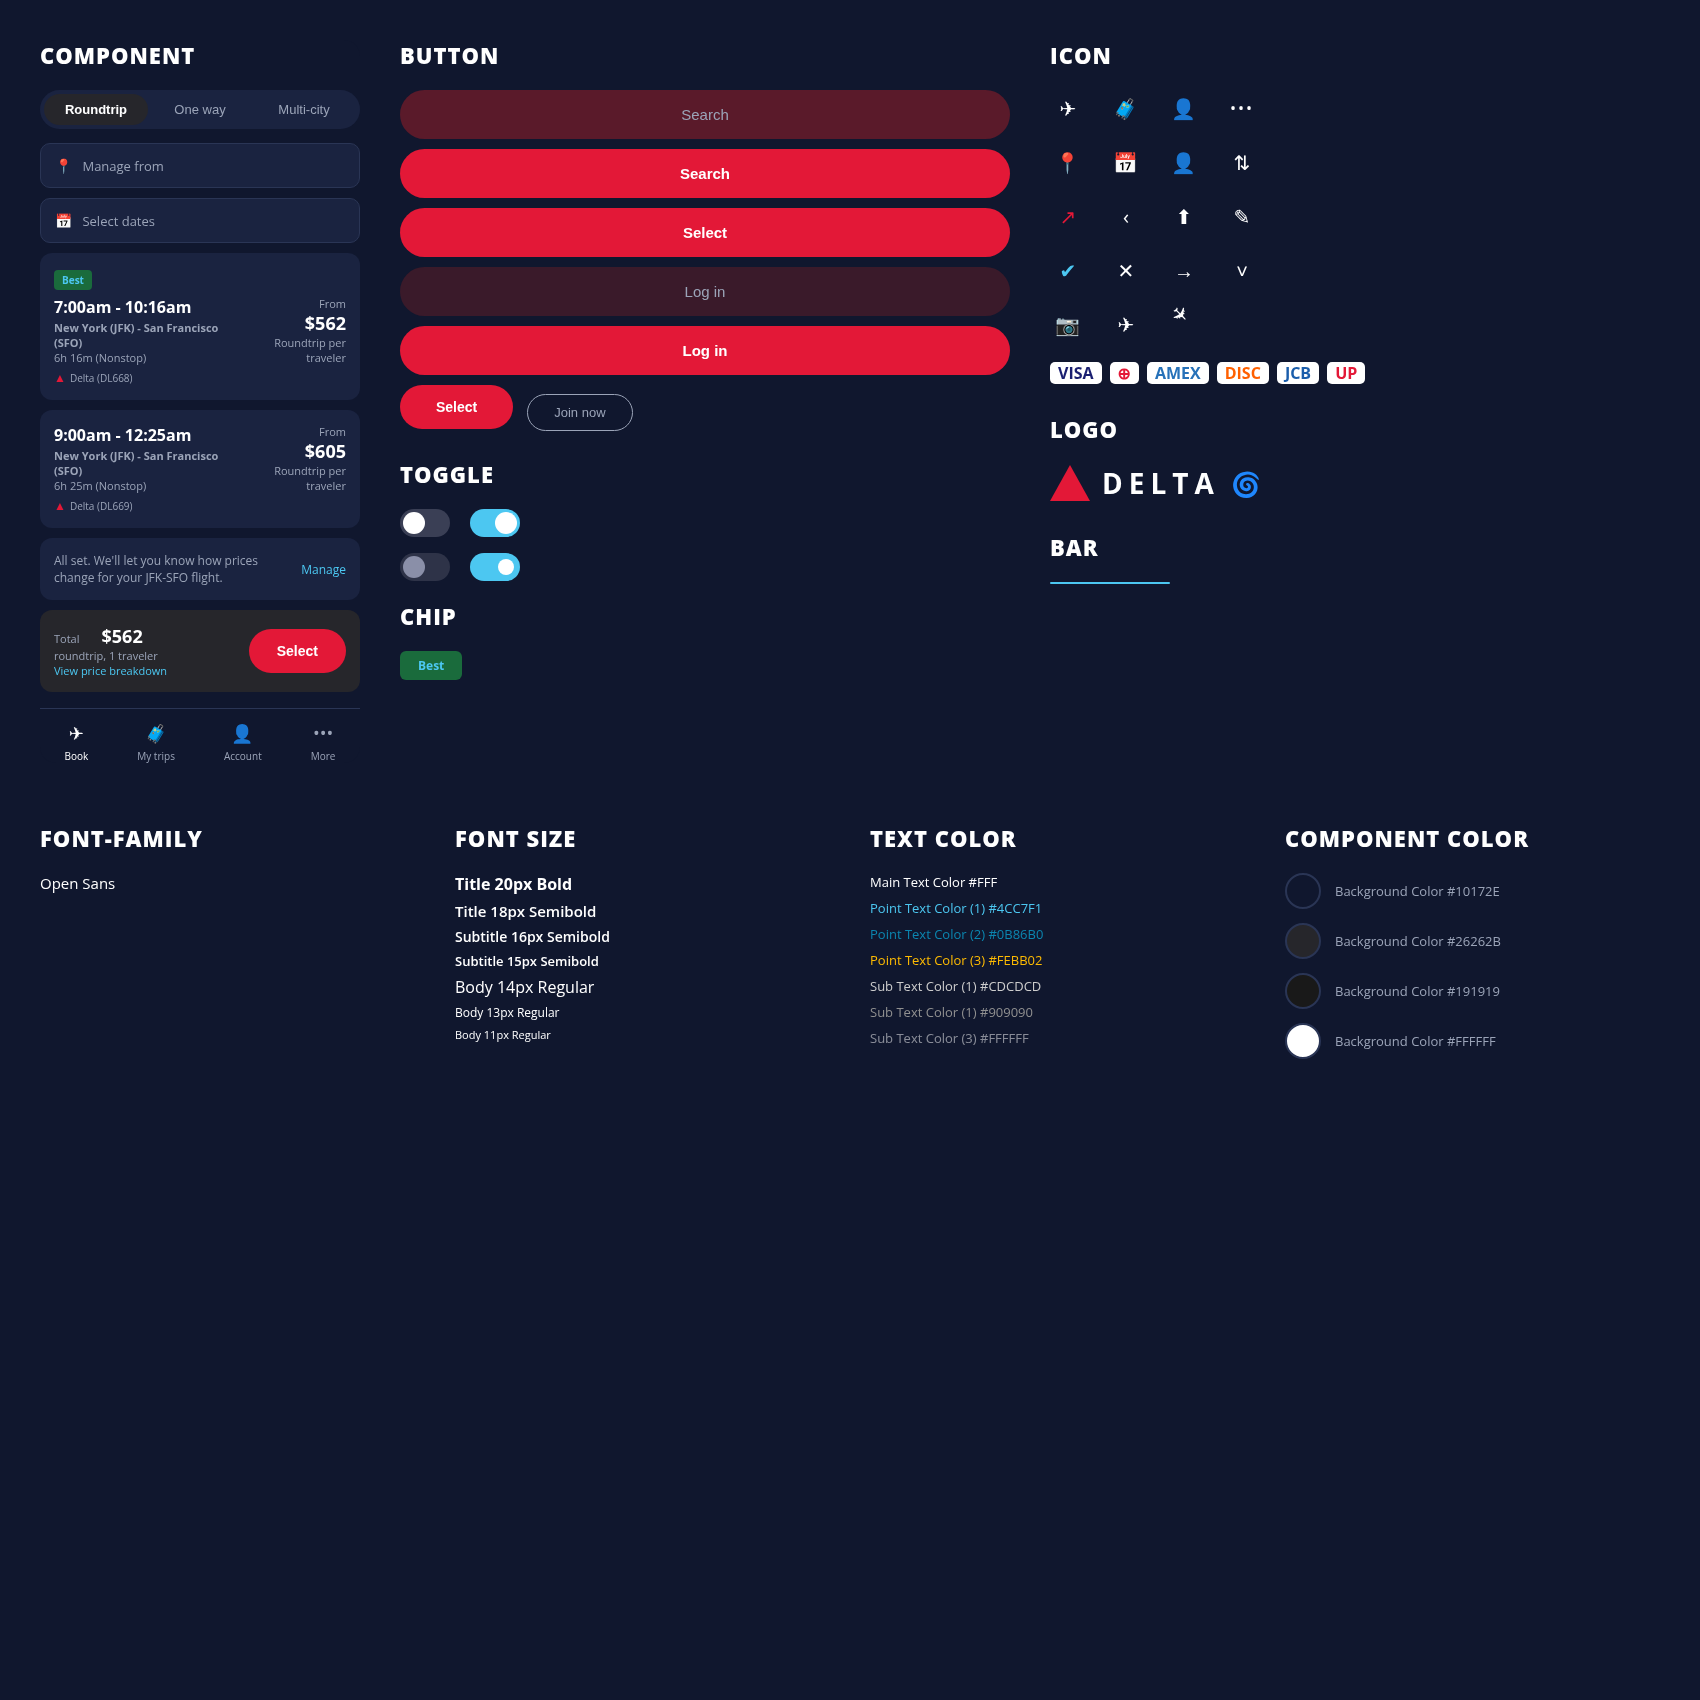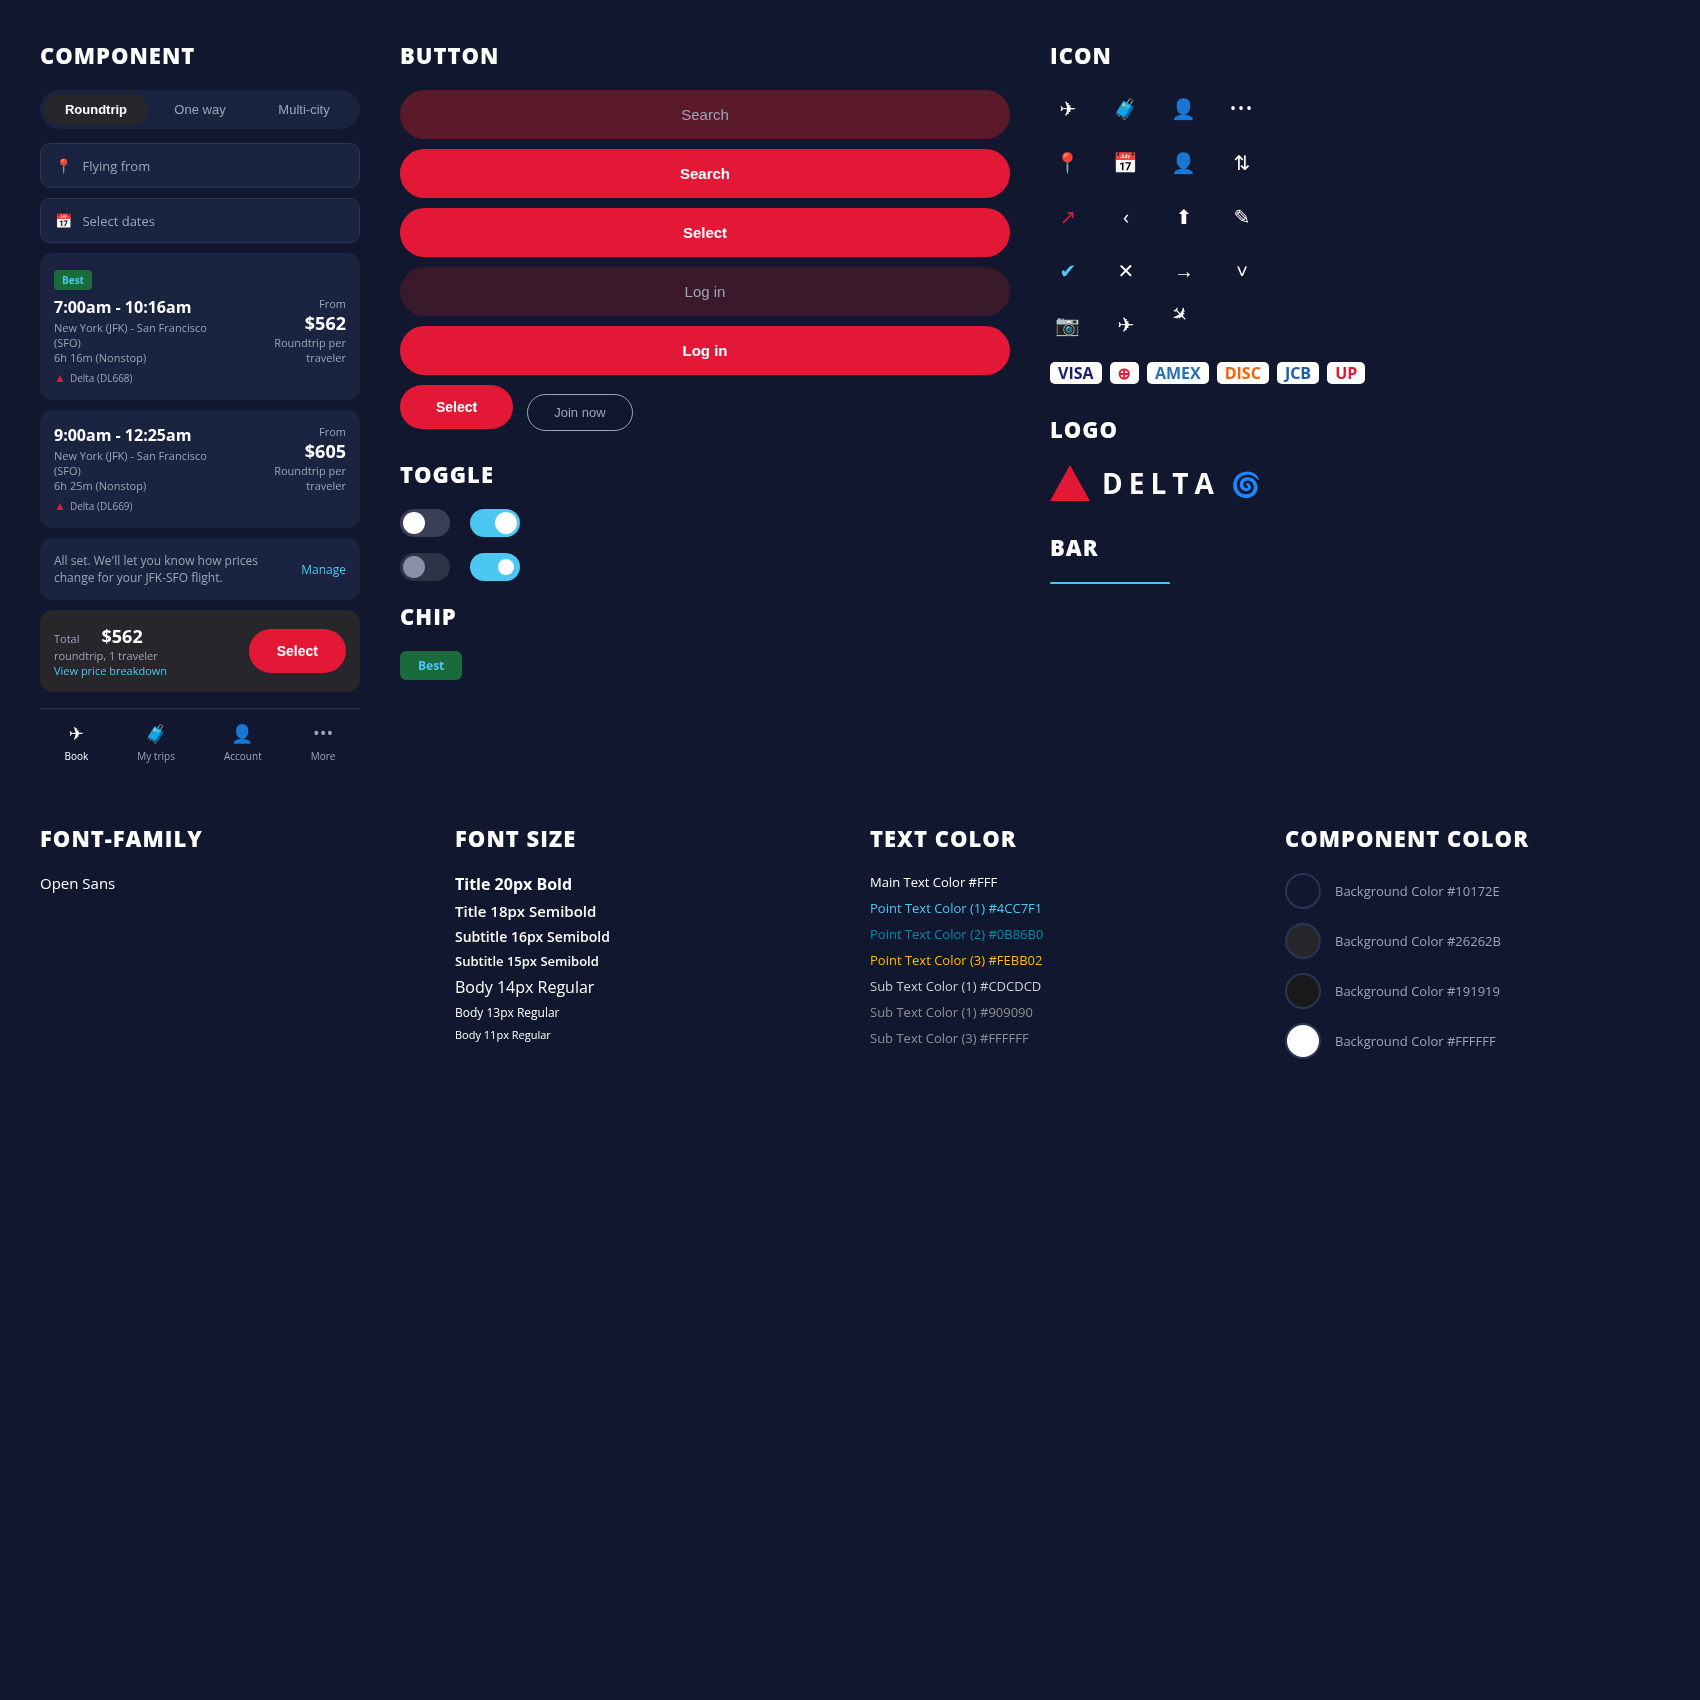--- a/index.html
+++ b/index.html
@@ -86,21 +86,21 @@
       margin-bottom: 6px;
     }
     .flight-row {
       display: flex;
       justify-content: space-between;
       align-items: flex-start;
     }
     .flight-time { font-size: 16px; font-weight: 700; color: #fff; }
     .flight-from-label { font-size: 11px; color: #9ba4b8; text-align: right; }
     .flight-price { font-size: 18px; font-weight: 700; color: #fff; text-align: right; }
-    .flight-route { font-size: 11px; color: #9ba4b8; margin-top: 2px; }
+    .flight-route { font-size: 11px; color: #9ba4b8; margin-top: 2px; font-weight: bold; }
     .flight-meta { font-size: 11px; color: #9ba4b8; }
     .delta-badge {
       display: flex;
       align-items: center;
       gap: 4px;
       margin-top: 4px;
       font-size: 10px;
       color: #9ba4b8;
     }
     .delta-icon { color: #e31837; font-size: 12px; }
@@ -433,21 +433,21 @@
     <h2 class="section-title">COMPONENT</h2>
 
     <div class="tab-group">
       <button class="tab-btn active">Roundtrip</button>
       <button class="tab-btn">One way</button>
       <button class="tab-btn">Multi-city</button>
     </div>
 
     <div class="input-field">
       <span class="input-icon">📍</span>
-      <span>Flying from</span>
+      <span>Manage from</span>
     </div>
 
     <div class="input-field">
       <span class="input-icon">📅</span>
       <span>Select dates</span>
     </div>
 
     <div class="flight-card">
       <span class="badge-best">Best</span>
       <div class="flight-row">

